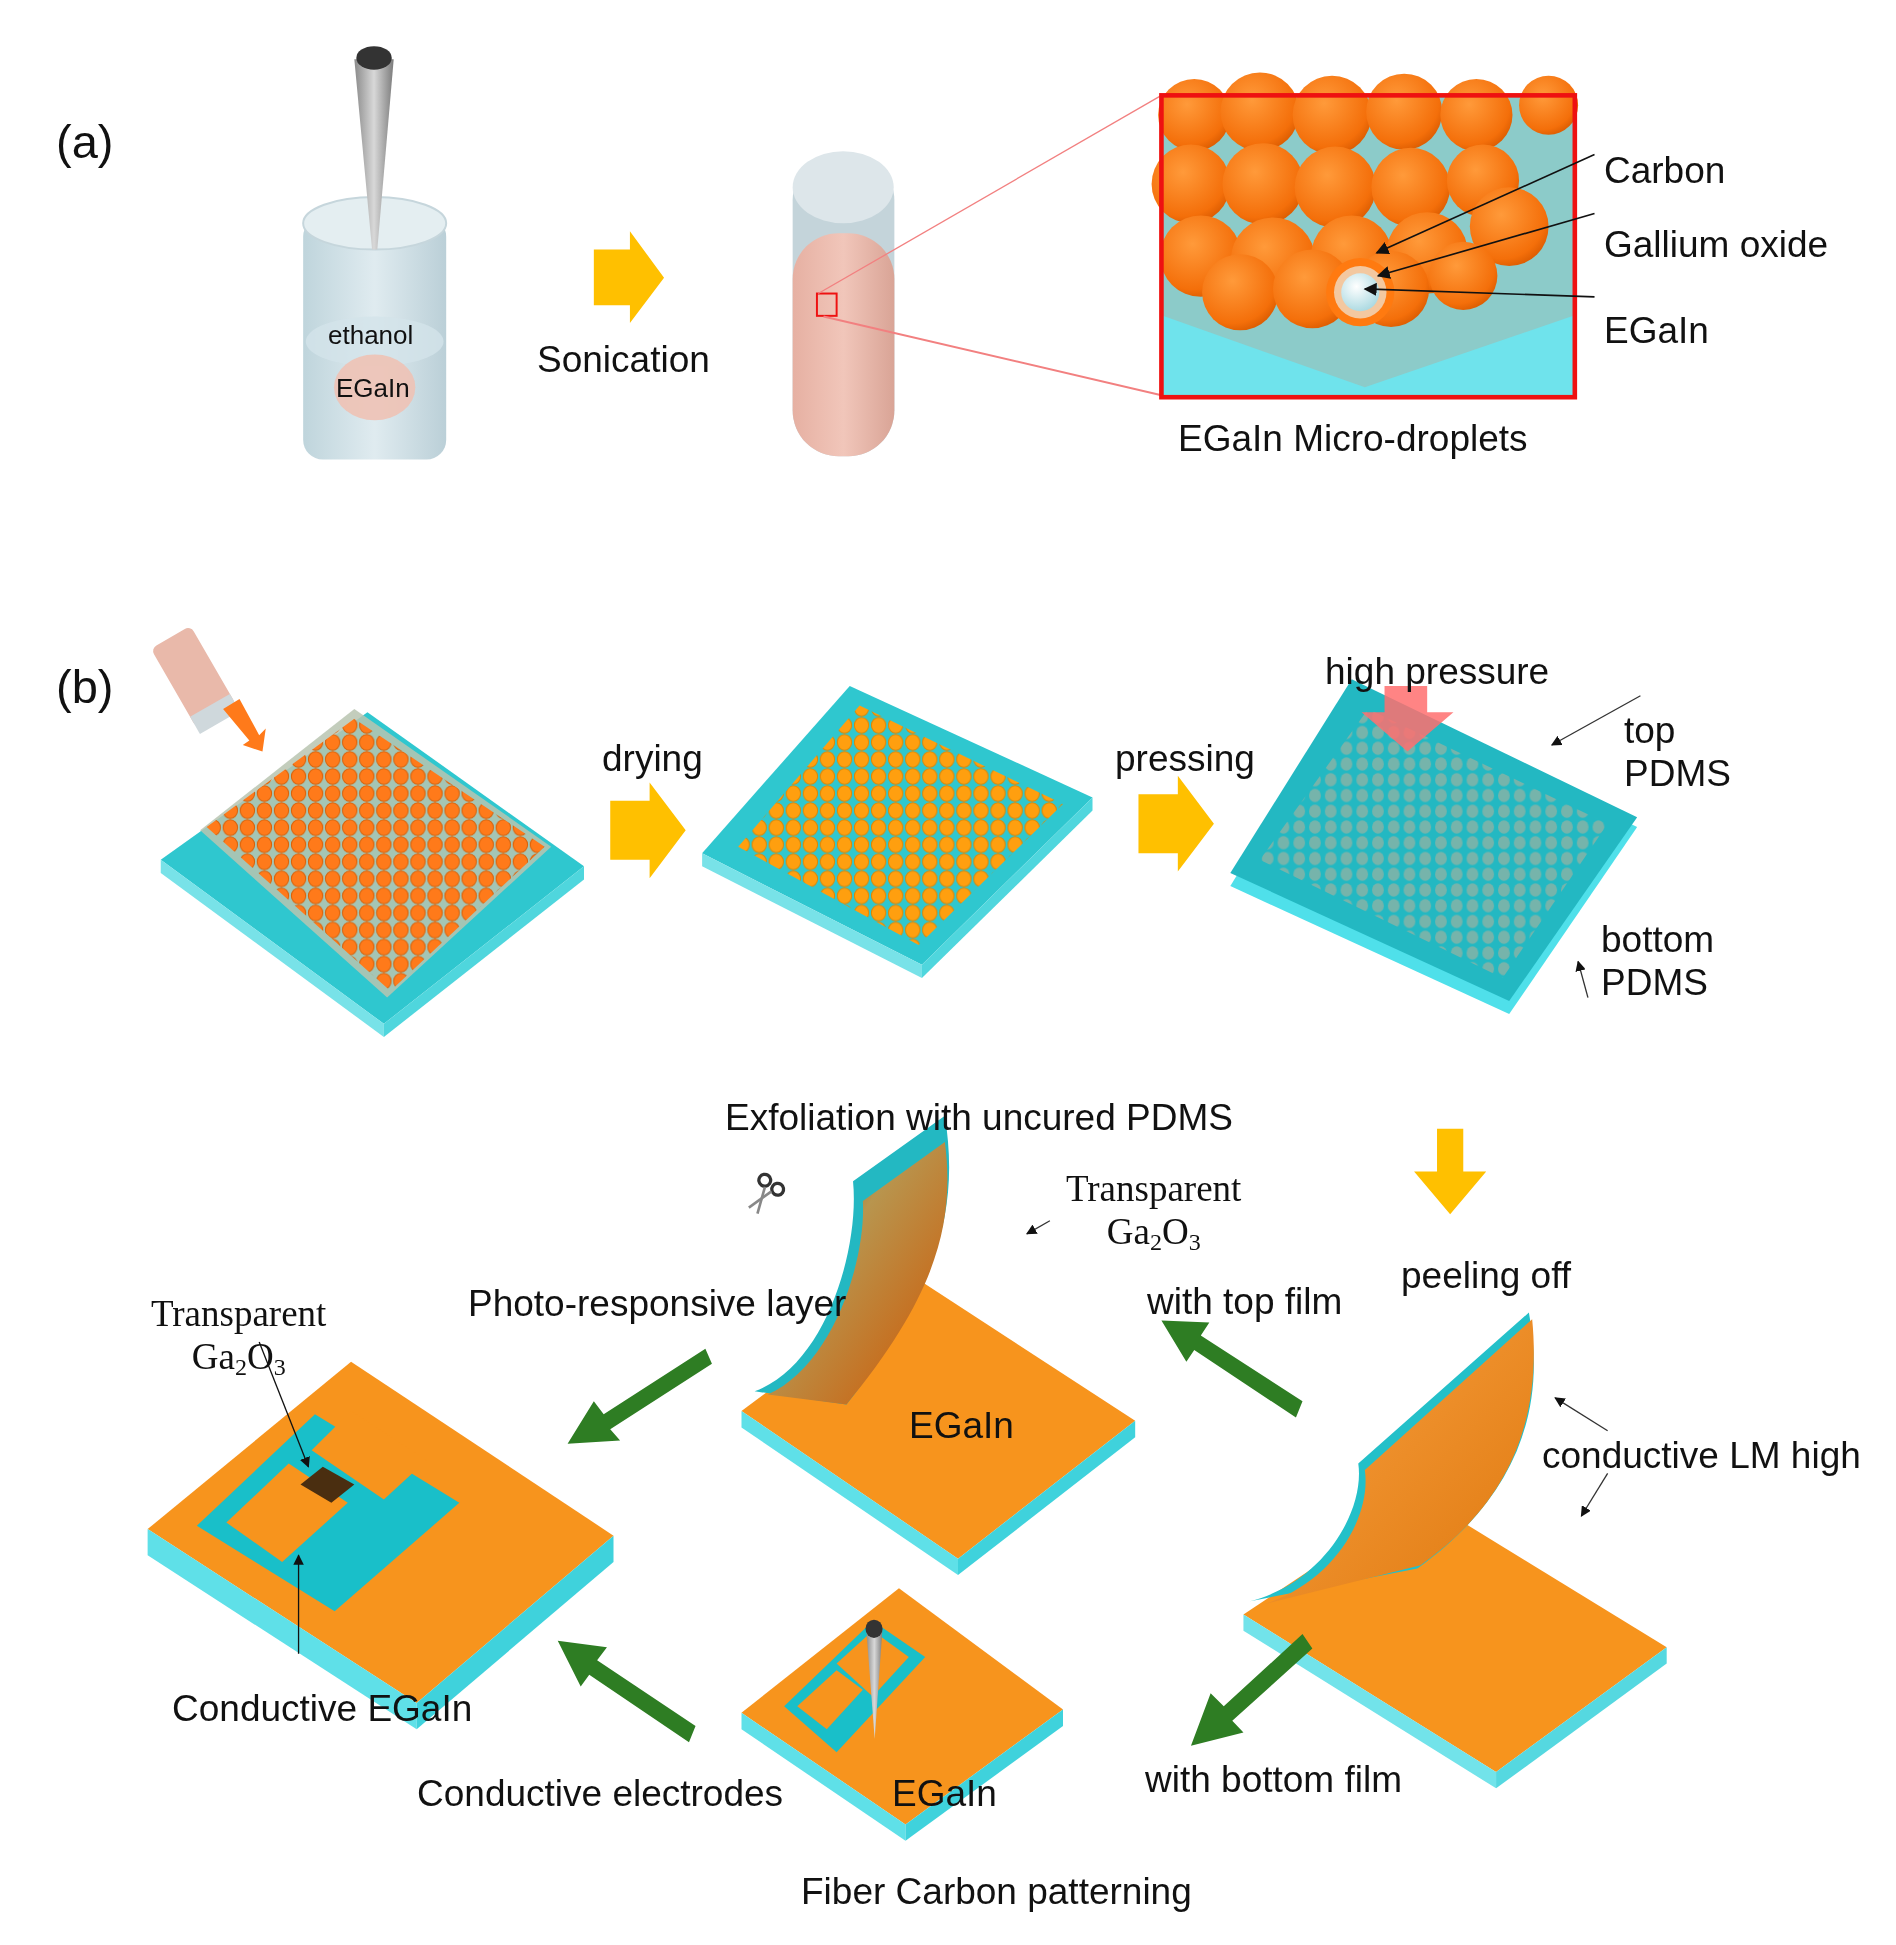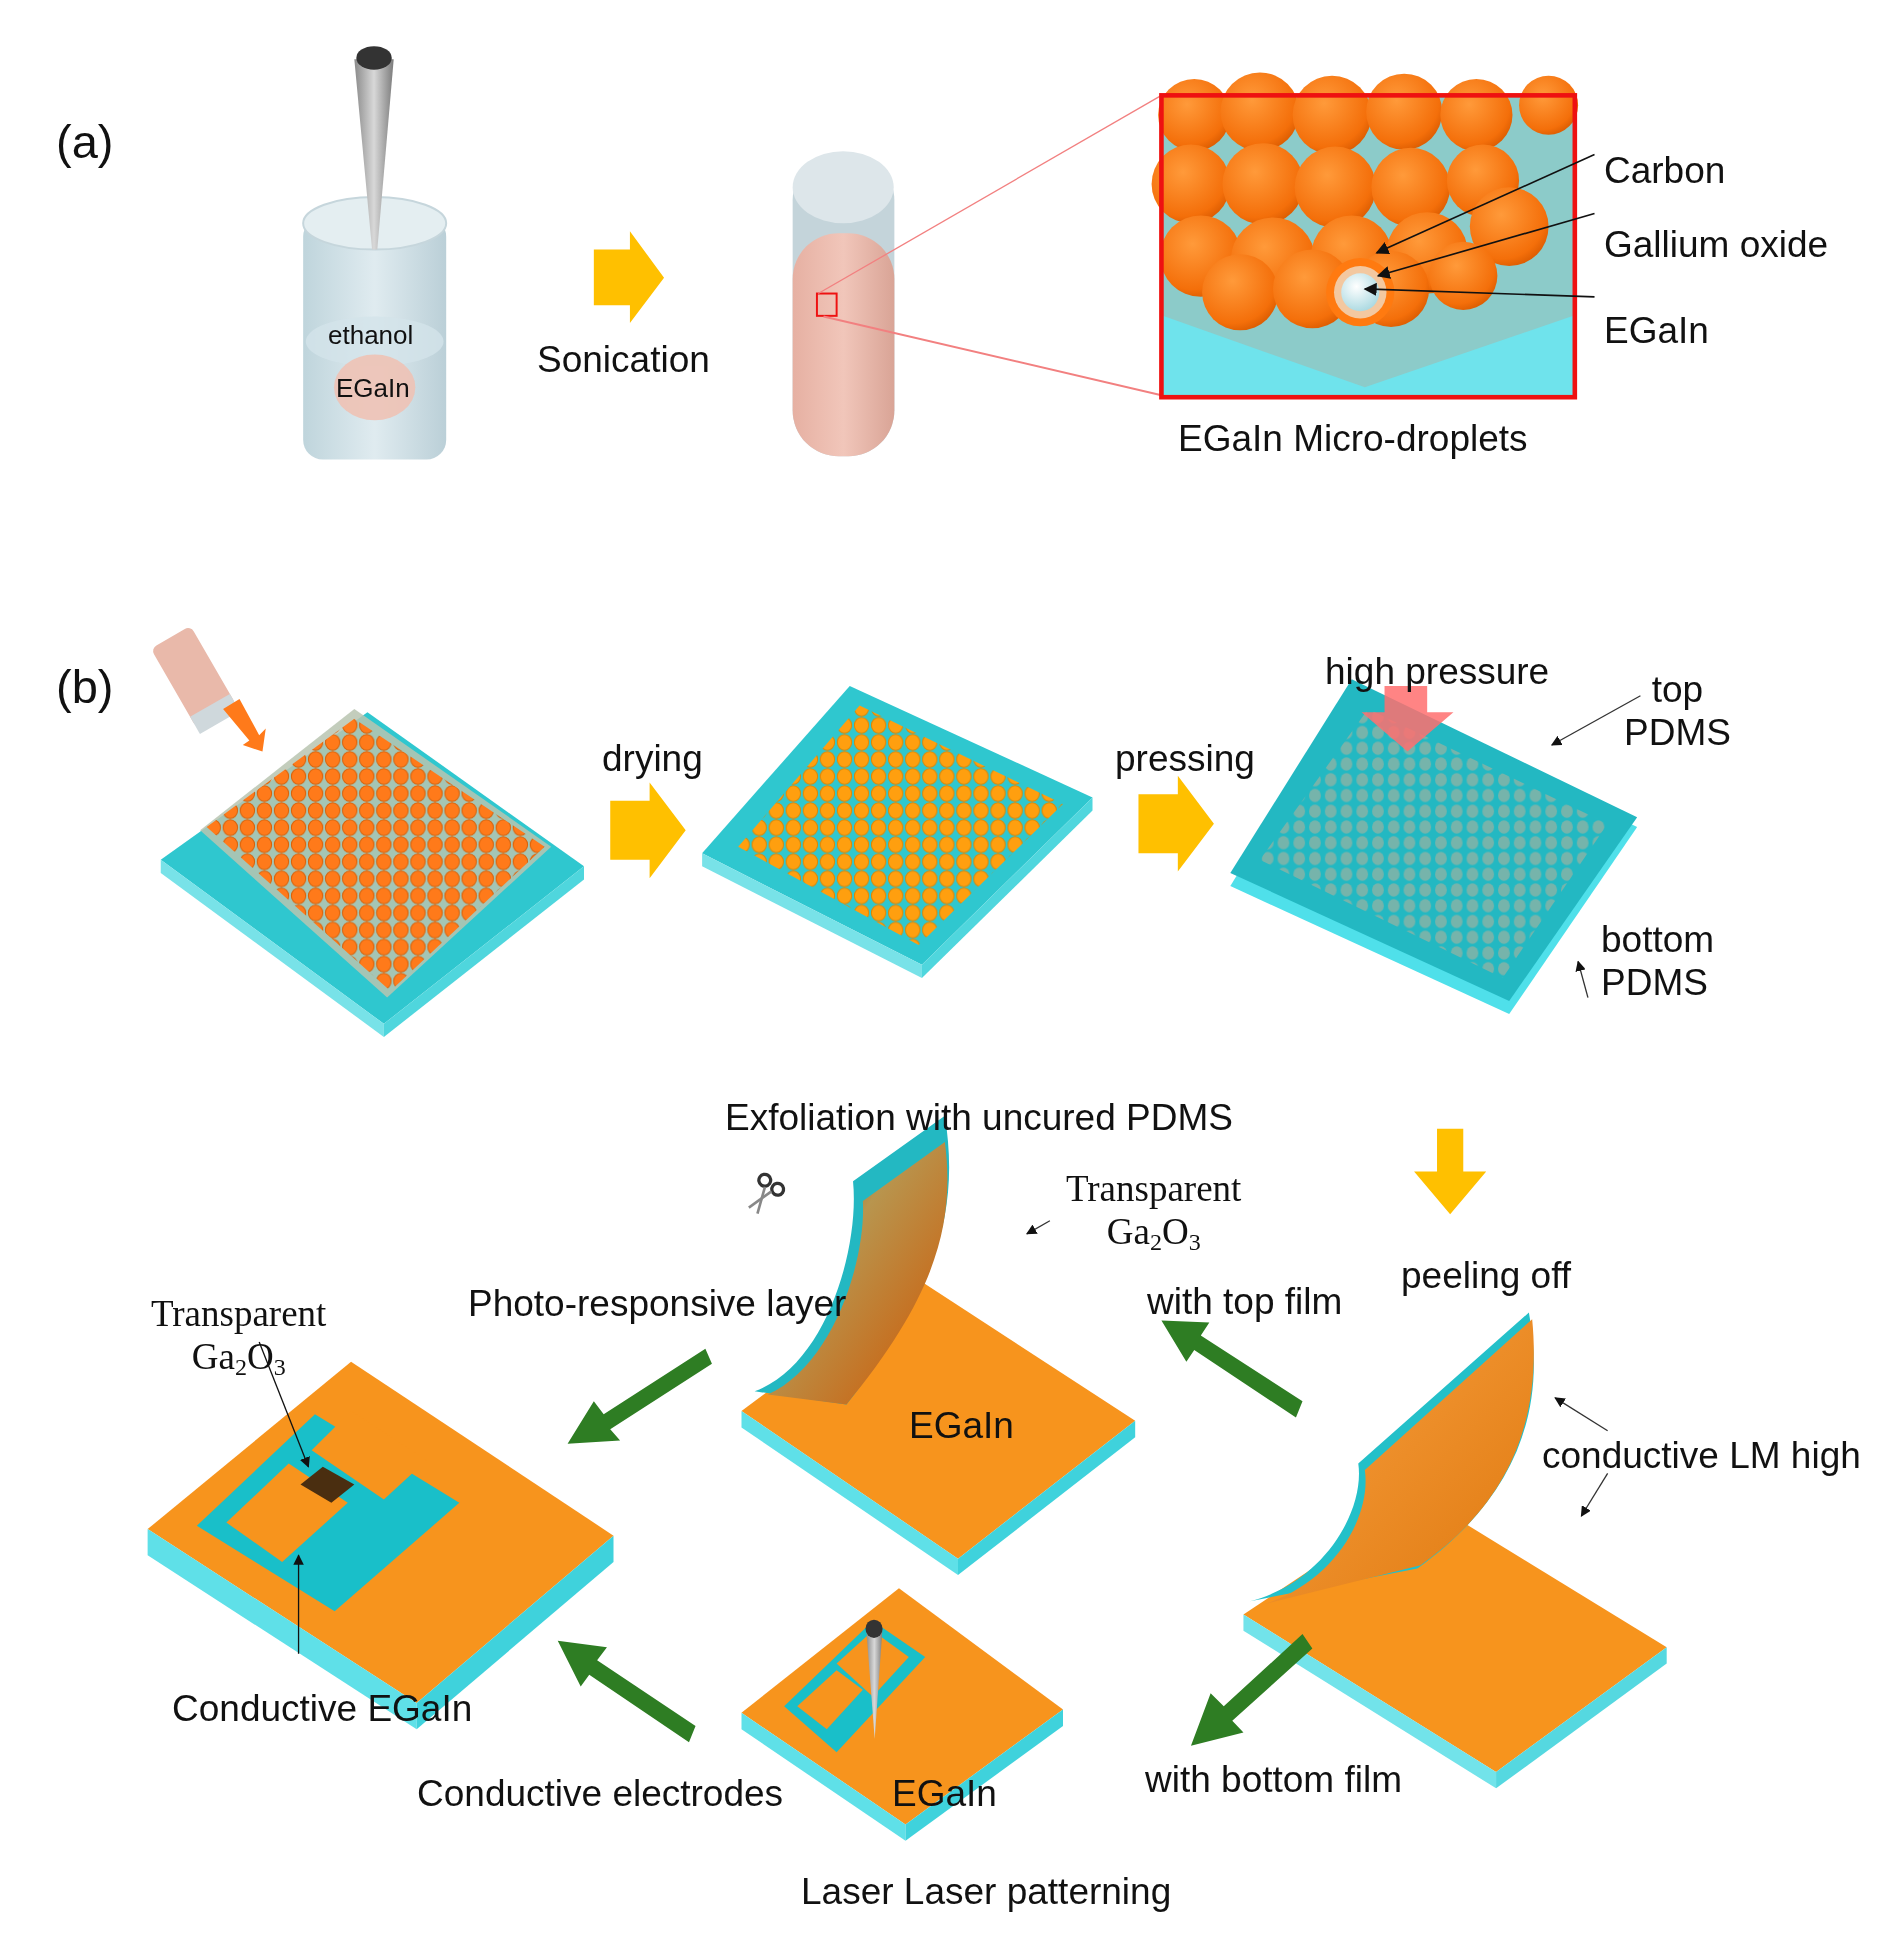--- a/index.html
+++ b/index.html
@@ -216,21 +216,21 @@
 <div class="lbl big" style="left:537px;top:341px;">Sonication</div>
 <div class="lbl big" style="left:1604px;top:152px;">Carbon</div>
 <div class="lbl big" style="left:1604px;top:226px;">Gallium oxide</div>
 <div class="lbl big" style="left:1604px;top:312px;">EGaIn</div>
 <div class="lbl big" style="left:1178px;top:420px;">EGaIn Micro-droplets</div>
 
 <div class="lbl panel" style="left:56px;top:663px;">(b)</div>
 <div class="lbl big" style="left:602px;top:740px;text-align:center;">drying</div>
 <div class="lbl big" style="left:1115px;top:740px;">pressing</div>
 <div class="lbl big" style="left:1325px;top:653px;">high pressure</div>
-<div class="lbl big" style="left:1624px;top:669px;line-height:1.15;text-align:center;">
+<div class="lbl big" style="left:1624px;top:710px;line-height:1.15;">
   <span>top</span><br>
   <span>PDMS</span>
 </div>
 <div class="lbl big" style="left:1601px;top:919px;line-height:1.15;">
   <span>bottom</span><br>
   <span>PDMS</span>
 </div>
 
 <div class="lbl big" style="left:725px;top:1099px;">Exfoliation with uncured PDMS</div>
 <div class="lbl big center" style="left:1066px;top:1168px;line-height:1.15;">
@@ -244,14 +244,14 @@
 <div class="lbl big" style="left:1542px;top:1437px;">conductive LM high</div>
 <div class="lbl big" style="left:1145px;top:1749px;margin-top:12px;">with bottom film</div>
 
 <div class="lbl big center" style="left:151px;top:1293px;line-height:1.15;">
   <span>Transparent</span><br>
   <span><span>Ga</span><sub>2</sub><span>O</span><sub>3</sub></span>
 </div>
 <div class="lbl big" style="left:172px;top:1690px;">Conductive EGaIn</div>
 <div class="lbl big" style="left:417px;top:1775px;">Conductive electrodes</div>
 <div class="lbl big" style="left:892px;top:1775px;">EGaIn</div>
-<div class="lbl big" style="left:801px;top:1873px;">Laser Laser patterning</div>
+<div class="lbl big" style="left:801px;top:1873px;">Fiber Carbon patterning</div>
 
 
 </body></html>

